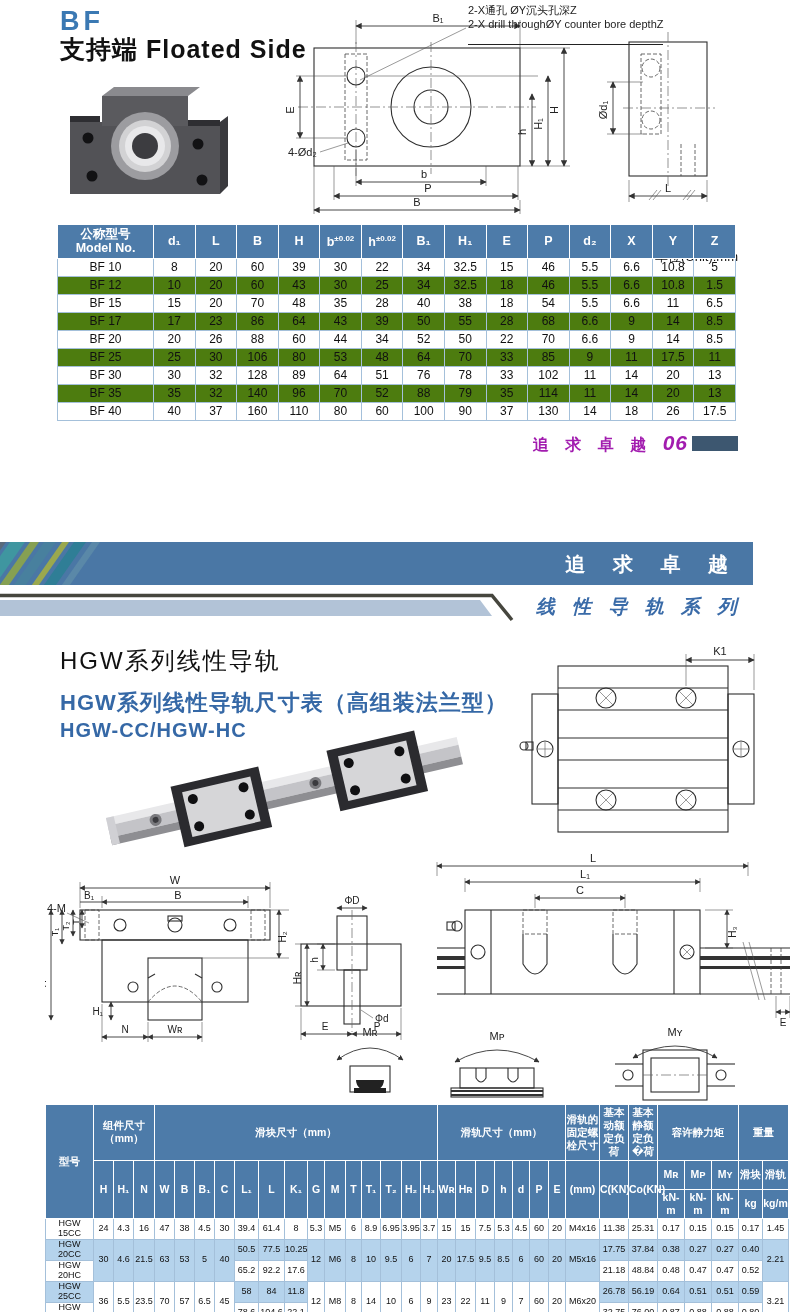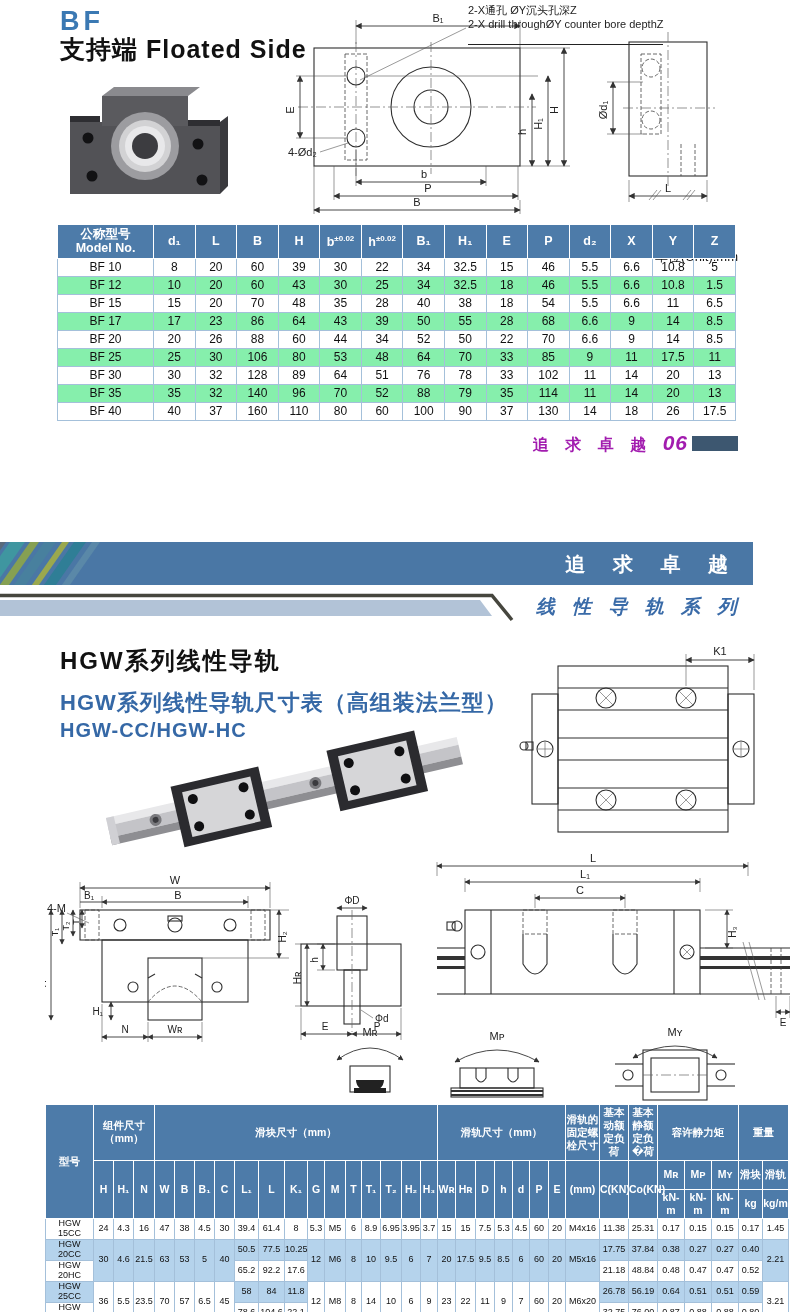--- a/index.html
+++ b/index.html
@@ -10,34 +10,34 @@
   .bf-code{left:60px;top:6px;font-size:27px;font-weight:bold;color:#3b79b3;letter-spacing:4px;}
   .bf-title{left:60px;top:33px;font-size:25px;font-weight:bold;color:#111;letter-spacing:1px;}
   .note{left:468px;top:4px;font-size:11px;font-weight:normal;color:#222;line-height:1.25;}
   .note .u{border-bottom:1.5px solid #222;padding-bottom:12px;}
   .unit-note{left:560px;top:200px;width:178px;text-align:right;font-size:13px;color:#111;margin-top:48px;}
   table{border-collapse:collapse;table-layout:fixed;}
   .bf-table{left:57px;top:224px;width:679px;font-size:12px;}
   .bf-table th{background:#4d7ba9;color:#fff;border:1px solid #fff;font-weight:bold;
                font-size:12.5px;padding:2px 0;line-height:1.15;}
   .bf-table td{border:1px solid #a4c0da;text-align:center;height:17px;padding:0;line-height:1;}
-  .bf-table tr.alt td{background:#86efac;}
+  .bf-table tr.alt td{background:#4d7c0f;}
   .bf-table sup{font-size:8px;}
   .slogan1{left:430px;top:431px;width:258px;text-align:right;color:#a21caf;font-size:16px;
            font-weight:bold;letter-spacing:6px;}
   .slogan1 .pg{font-size:21px;font-style:italic;letter-spacing:1px;}
   .pgbox{left:692px;top:436px;width:46px;height:15px;background:#3d5770;}
   
   .banner{left:0;top:542px;width:753px;height:43px;background:#4a77a5;overflow:hidden;}
   .banner-slogan{position:absolute;right:14px;top:9px;color:#fff;font-size:20px;
                  font-weight:bold;letter-spacing:11px;white-space:nowrap;}
   .subbar-svg{left:0;top:592px;width:530px;height:32px;}
   .series-txt{left:536px;top:594px;width:210px;color:#3a6ba8;font-size:19px;font-weight:bold;
               font-style:italic;letter-spacing:6px;white-space:nowrap;}
-  .hgw-title{left:60px;top:645px;font-size:24px;font-weight:700;color:#111;letter-spacing:2px;}
+  .hgw-title{left:60px;top:645px;font-size:24px;font-weight:400;color:#111;letter-spacing:2px;}
   .hgw-sub{left:60px;top:688px;font-size:22px;font-weight:bold;color:#3568a6;letter-spacing:1px;}
   .hgw-models{left:60px;top:719px;font-size:20px;font-weight:bold;color:#3568a6;letter-spacing:1px;}
   .hgw-table{left:45px;top:1104px;width:744px;}
   .hgw-table th{background:#4d7ba9;color:#fff;border:1px solid #fff;font-weight:bold;
                 font-size:10.5px;padding:1px 0;line-height:1.25;}
   .hgw-table td{border:1px solid #a4c0da;text-align:center;font-size:9px;height:20px;
                 padding:0;line-height:1.1;background:#fff;}
   .hgw-table td.blue{background:#b5d3ec;}
   .hgw-table td:first-child{font-size:9px;}
   .pre{white-space:pre-line;}

